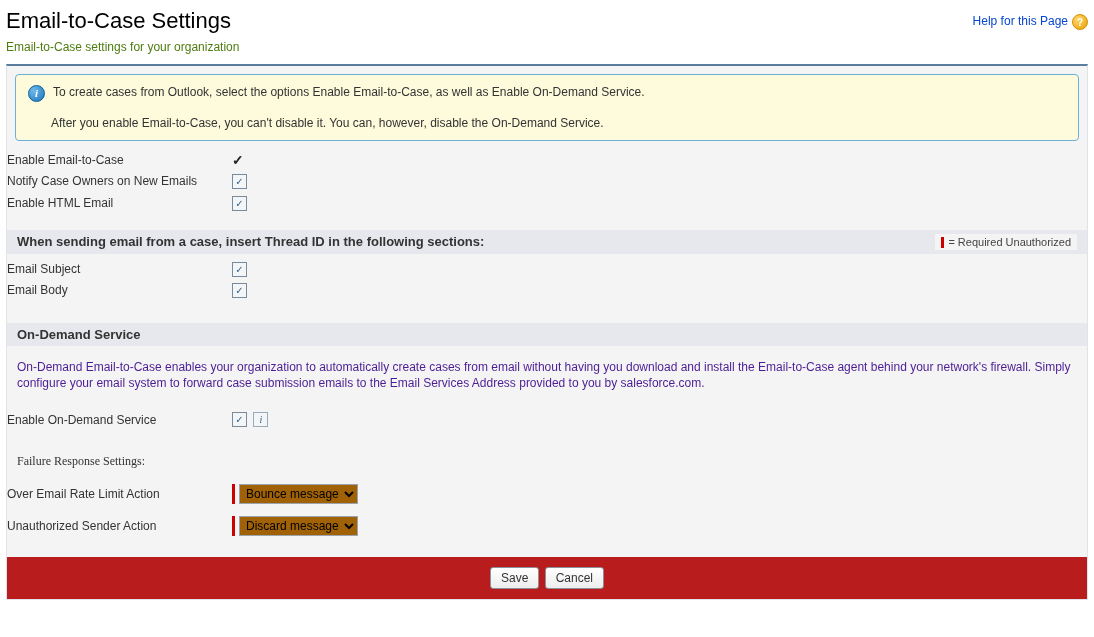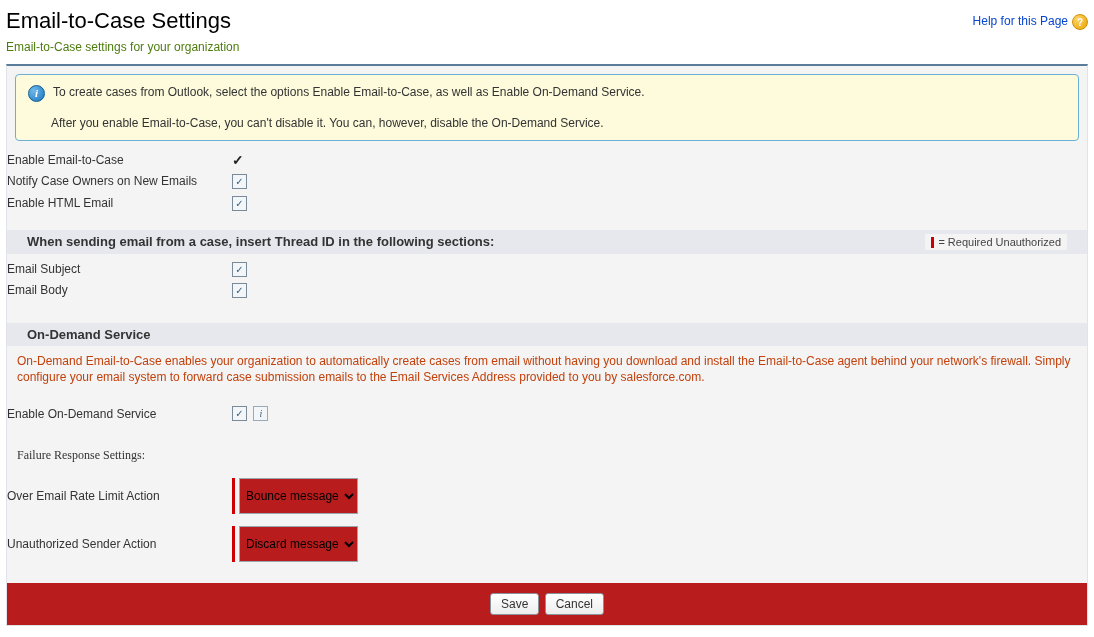--- a/index.html
+++ b/index.html
@@ -112,21 +112,21 @@
     justify-content: center;
     font-size: 10px;
     color: #3b5e7f;
     vertical-align: middle;
   }
   .cb.checked::after {
     content: "✓";
   }
   .section-header {
     background: #e6e8ee;
-    padding: 4px 20px;
+    padding: 4px 10px;
     font-weight: bold;
     color: #333;
     font-size: 13px;
     display: flex;
     justify-content: space-between;
     align-items: center;
     margin-top: 10px;
     gap: 33px;
   }
   .req-legend {
@@ -139,22 +139,23 @@
   .req-bar {
     display: inline-block;
     width: 3px;
     height: 11px;
     background: #c00;
     vertical-align: middle;
     margin-right: 4px;
   }
   .desc {
     padding: 8px 10px;
-    color: #c2410c;
+    color: #4c1d95;
     line-height: 1.3;
+    margin-top: 6px;
   }
   .info-btn {
     display: inline-flex;
     width: 13px;
     height: 13px;
     border: 1px solid #9aaab8;
     background: #f3f6f9;
     align-items: center;
     justify-content: center;
     font-family: Georgia, serif;
@@ -164,24 +165,24 @@
     margin-left: 3px;
     vertical-align: middle;
   }
   .subheading {
     padding: 6px 10px 4px 10px;
     color: #333;
     font-family: Liberation Serif, serif;
   }
   select {
     border: 1px solid #9aa5af;
-    background: #b91c1c;
+    background: #a16207;
     font-size: 12px;
     padding: 1px 2px;
-    height: 36px;
+    height: 20px;
   }
   .req-wrap {
     border-left: 3px solid #c00;
     padding-left: 4px;
     display: inline-block;
   }
   .btnbar {
     text-align: center;
     padding: 10px 0;
     background: #b91c1c;

